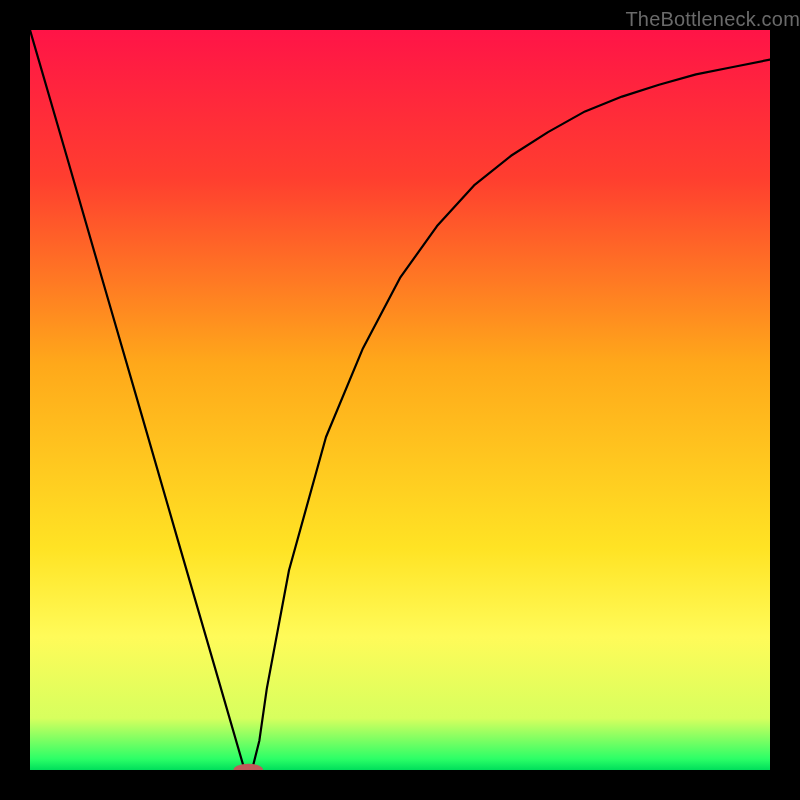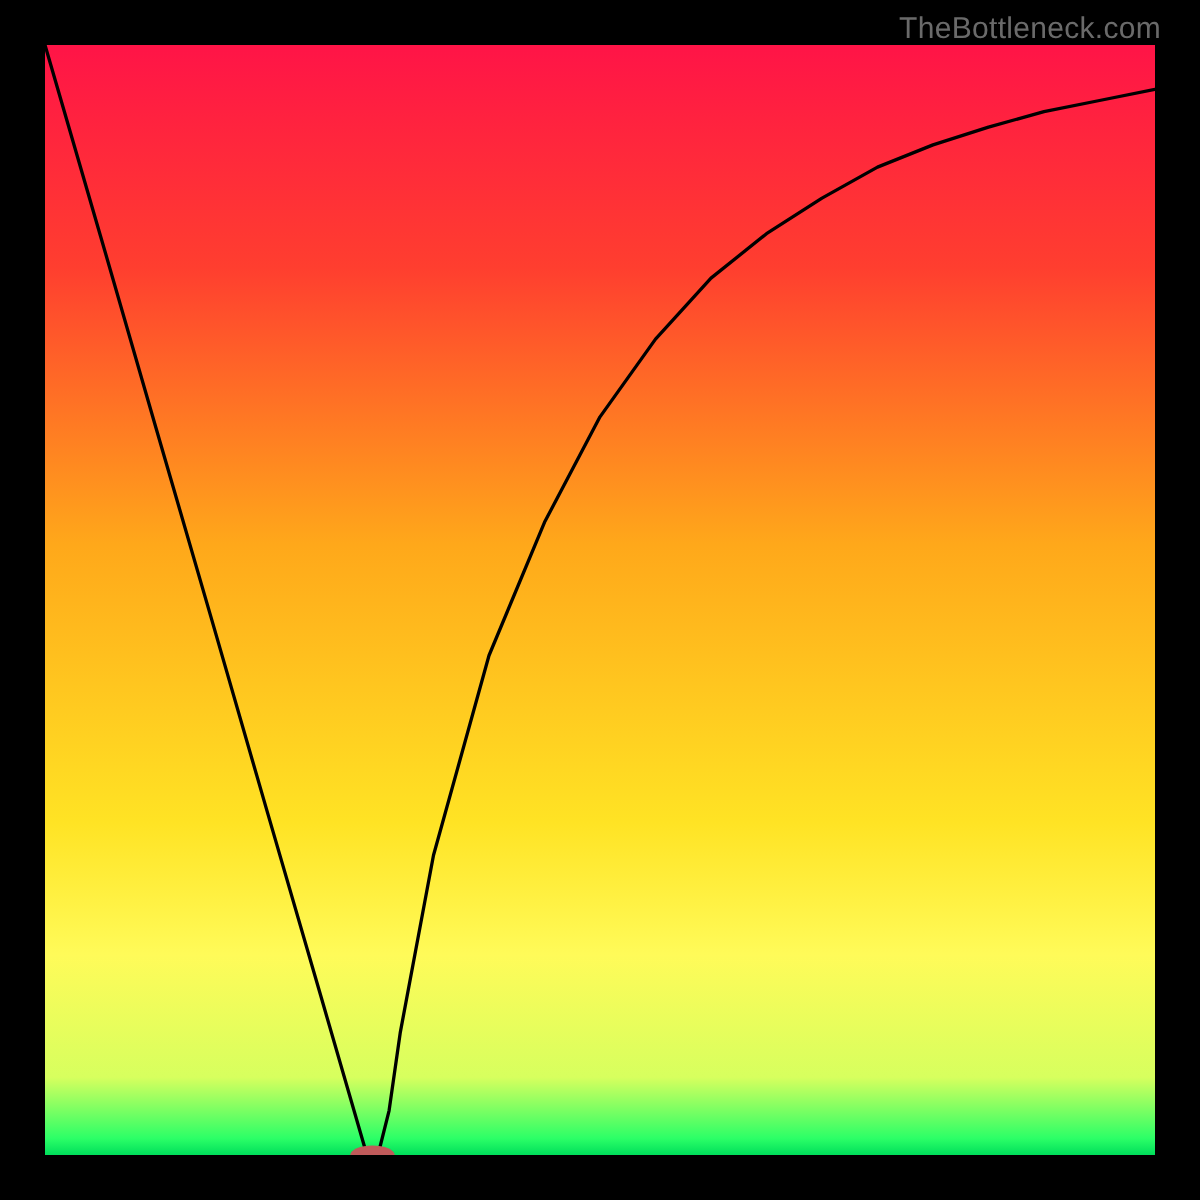--- a/index.html
+++ b/index.html
@@ -20,21 +20,21 @@
   .plot-area {
     position: absolute;
     left: 30px;
     top: 30px;
     width: 740px;
     height: 740px;
   }
   .watermark {
     position: absolute;
     top: 8px;
-    right: 26px;
+    right: 0;
     color: #6a6a6a;
     font-size: 20px;
     font-weight: 500;
     letter-spacing: 0.2px;
   }
   svg { display: block; }
 </style>
 </head>
 <body>
 

